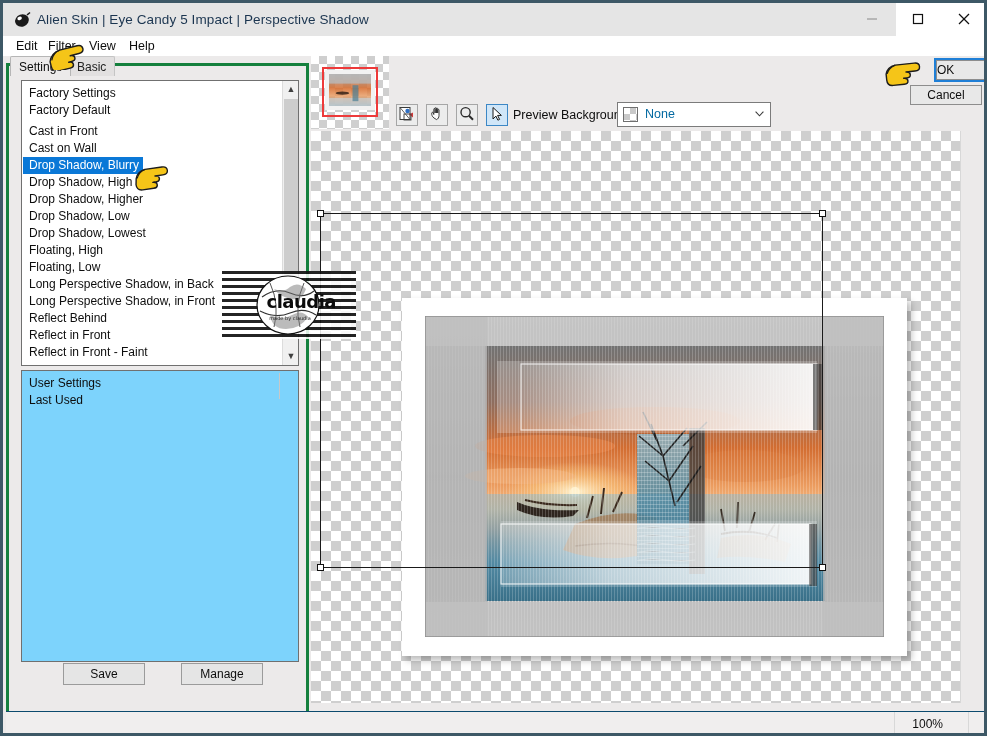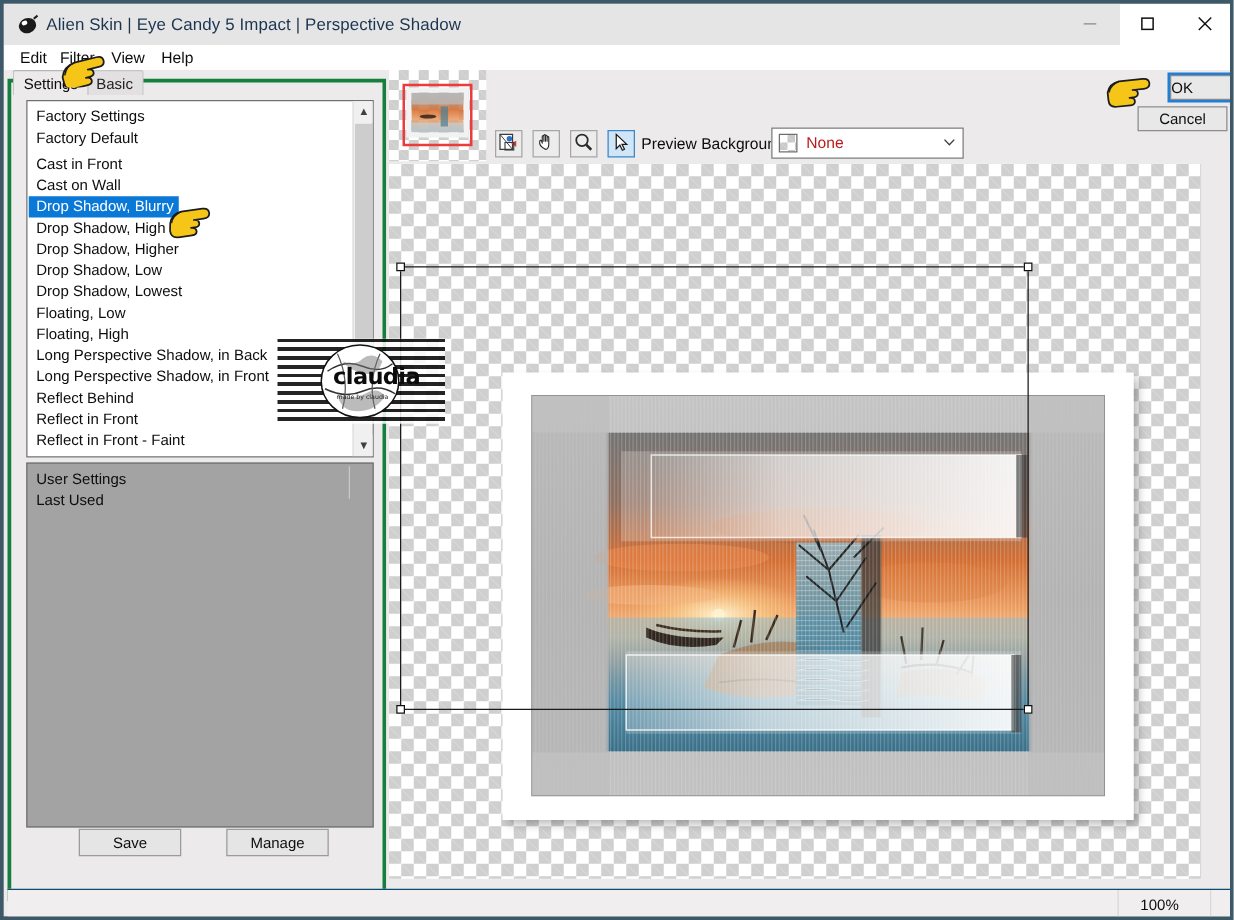--- a/index.html
+++ b/index.html
@@ -210,21 +210,21 @@
     width: 14px;
     background: #cdcdcd;
     cursor: default;
   }
 
   
   #user-box {
     position: absolute;
     left: 12px; top: 304px;
     width: 278px; height: 292px;
-    background: #a3a3a3;
+    background: #7dd3fc;
     border: 1px solid #707070;
     box-sizing: border-box;
     overflow: hidden;
   }
   #user-list {
     position: absolute;
     left: 0; top: 0;
     padding: 4px 0 0 0; margin: 0;
     list-style: none;
   }
@@ -347,21 +347,21 @@
       linear-gradient(45deg, #c9c9c9 25%, transparent 25%, transparent 75%, #c9c9c9 75%, #c9c9c9),
       linear-gradient(45deg, #c9c9c9 25%, transparent 25%, transparent 75%, #c9c9c9 75%, #c9c9c9);
     background-size: 12px 12px;
     background-position: 0 0, 6px 6px;
     background-color: #ffffff;
   }
   #preview-bg-value {
     position: absolute;
     left: 27px; top: 4px;
     font-size: 12.5px;
-    color: #b91c1c;
+    color: #0369a1;
   }
   #preview-bg-arrow {
     position: absolute;
     right: 6px; top: 8px;
     width: 9px; height: 6px;
     cursor: default;
   }
 
   
   #preview-canvas {
@@ -593,24 +593,24 @@
         <li class="listrow">
           <span class="listitem">Drop Shadow, Higher</span>
         </li>
         <li class="listrow">
           <span class="listitem">Drop Shadow, Low</span>
         </li>
         <li class="listrow">
           <span class="listitem">Drop Shadow, Lowest</span>
         </li>
         <li class="listrow">
+          <span class="listitem">Floating, High</span>
+        </li>
+        <li class="listrow">
           <span class="listitem">Floating, Low</span>
-        </li>
-        <li class="listrow">
-          <span class="listitem">Floating, High</span>
         </li>
         <li class="listrow">
           <span class="listitem">Long Perspective Shadow, in Back</span>
         </li>
         <li class="listrow">
           <span class="listitem">Long Perspective Shadow, in Front</span>
         </li>
         <li class="listrow">
           <span class="listitem">Reflect Behind</span>
         </li>

